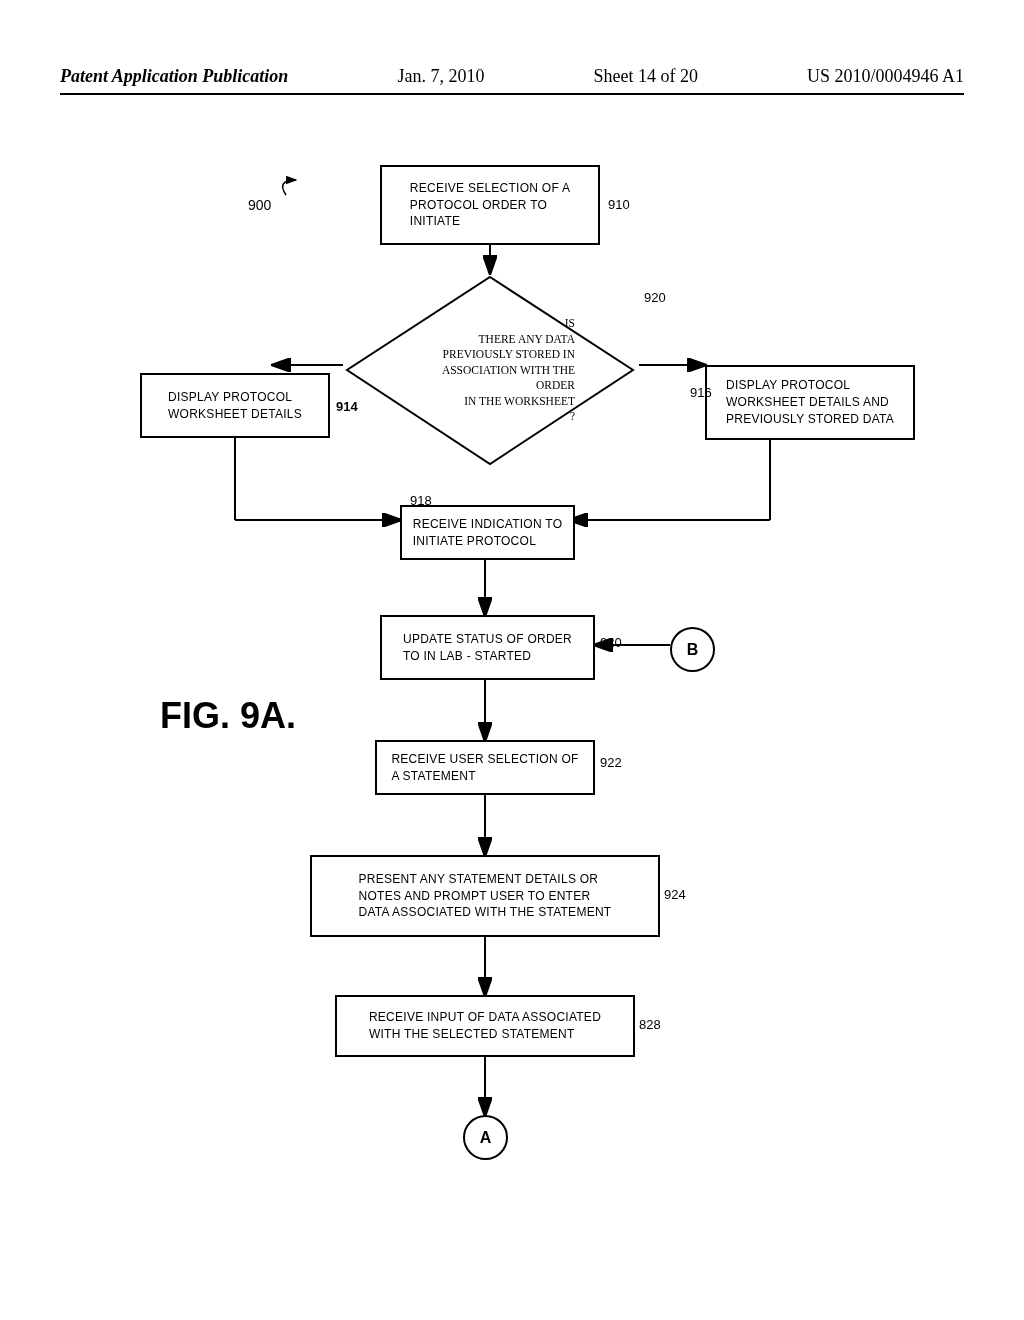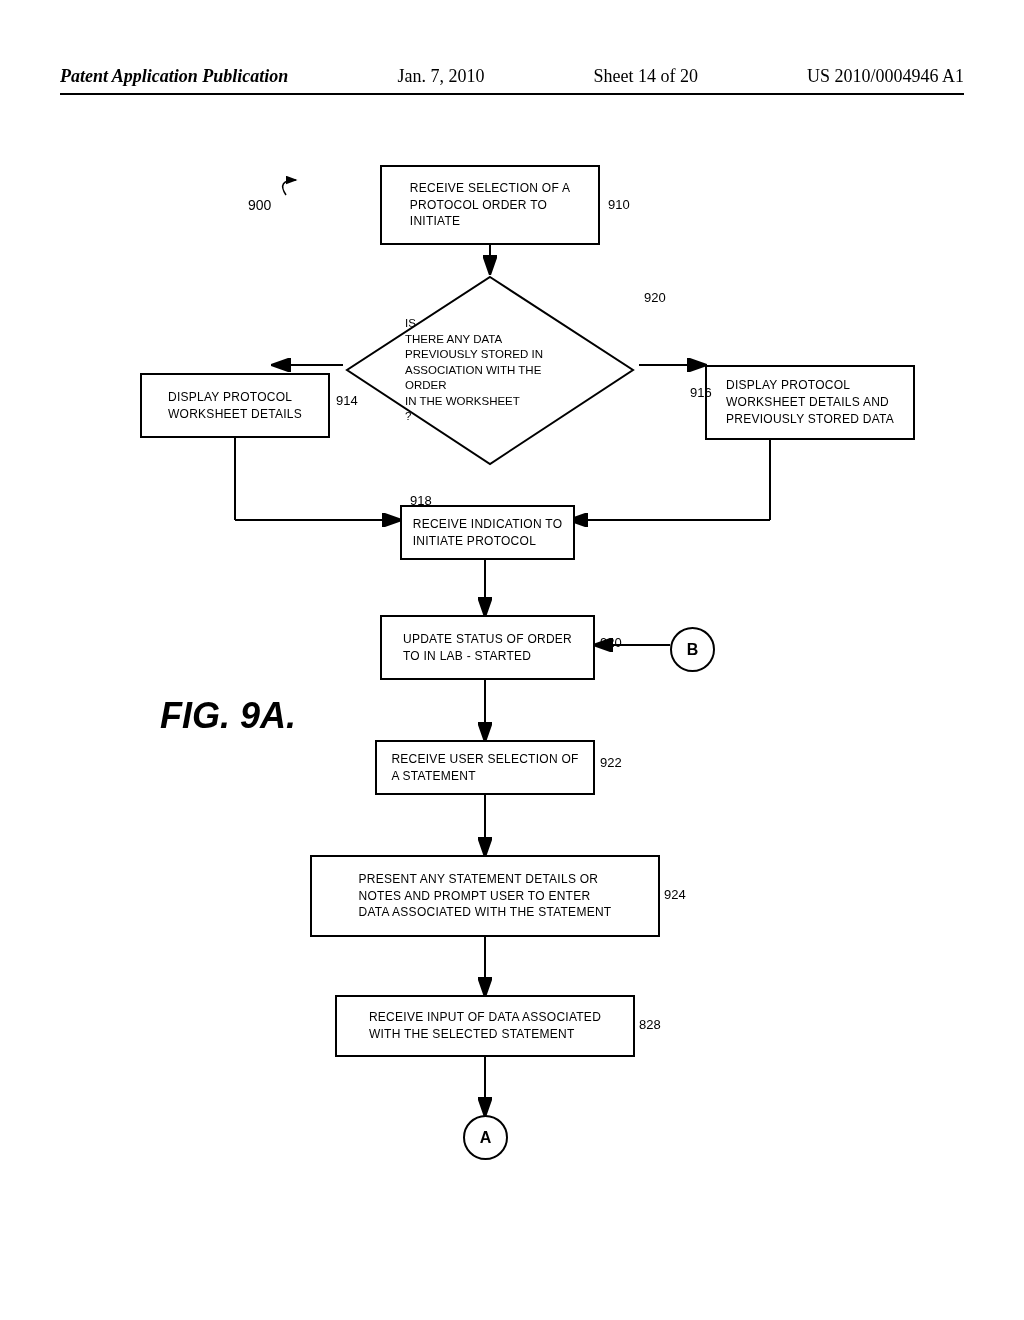--- a/index.html
+++ b/index.html
@@ -76,22 +76,22 @@
 
     .fc-diamond svg {
       position: absolute;
       top: 0; left: 0;
     }
 
     .fc-diamond .diamond-text {
       position: relative;
       z-index: 1;
       font-size: 13px;
-      font-family: Liberation Sans, sans-serif;
-      text-align: left;
+      font-family: Liberation Serif, serif;
+      text-align: right;
       line-height: 1.3;
       max-width: 160px;
     }
 
     .fc-circle {
       position: absolute;
       border: 2px solid #000;
       background: #fff;
       border-radius: 50%;
       display: flex;
@@ -105,21 +105,20 @@
     .fc-label {
       position: absolute;
       font-size: 13px;
       font-family: Arial, Helvetica, sans-serif;
     }
 
     
     .fig-label {
       position: absolute;
       font-size: 36px;
-      font-style: italic;
       font-weight: bold;
       font-family: Arial, Helvetica, sans-serif;
     }
 
     
     .arrows-svg {
       position: absolute;
       top: 0;
       left: 0;
       width: 100%;
@@ -196,21 +195,21 @@
         <polygon points="147,4 290,97 147,191 4,97" fill="white" stroke="black" stroke-width="2"></polygon>
       </svg>
       <div class="diamond-text" style="font-size:11.5px; line-height:1.35; max-width:170px;">IS<br>THERE ANY DATA<br>PREVIOUSLY STORED IN<br>ASSOCIATION WITH THE ORDER<br>IN THE WORKSHEET<br>?</div>
     </div>
 
     <div class="fc-label" style="left:584px; top:165px;">920</div>
 
     <div class="fc-box" style="left:80px; top:248px; width:190px; height:65px;">
       <span style="font-size:12px; line-height:1.4;">DISPLAY PROTOCOL<br>WORKSHEET DETAILS</span>
     </div>
-    <div class="fc-label" style="left:276px; top:268px;">914</div>
+    <div class="fc-label" style="left:276px; top:274px;font-weight:bold;">914</div>
 
     <div class="fc-box" style="left:645px; top:240px; width:210px; height:75px;">
       <span style="font-size:12px; line-height:1.4;">DISPLAY PROTOCOL<br>WORKSHEET DETAILS AND<br>PREVIOUSLY STORED DATA</span>
     </div>
     <div class="fc-label" style="left:630px; top:260px;">916</div>
 
     <div class="fc-box" style="left:340px; top:380px; width:175px; height:55px;">
       <span style="font-size:12px; line-height:1.4;">RECEIVE INDICATION TO<br>INITIATE PROTOCOL</span>
     </div>
     <div class="fc-label" style="left:350px; top:368px;">918</div>

